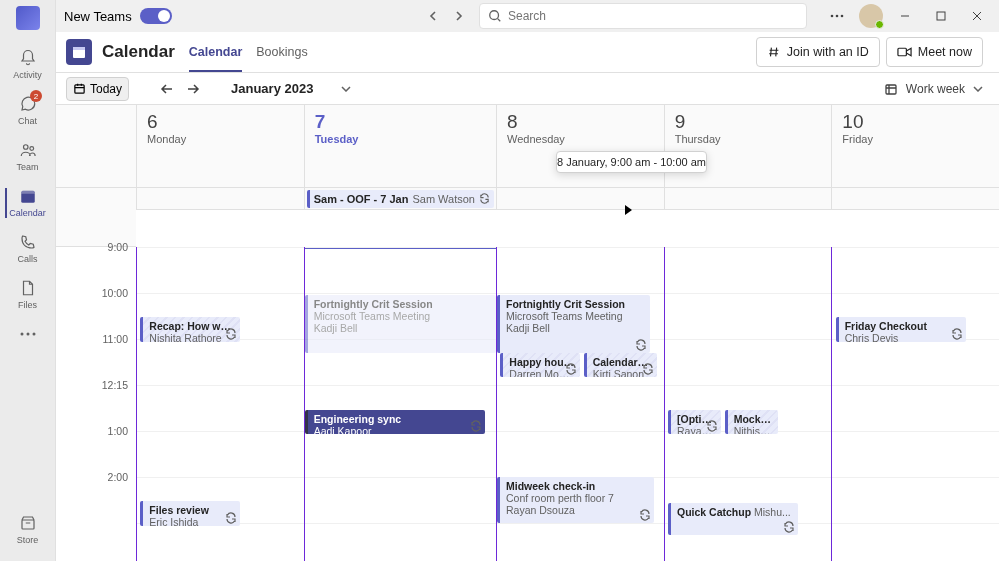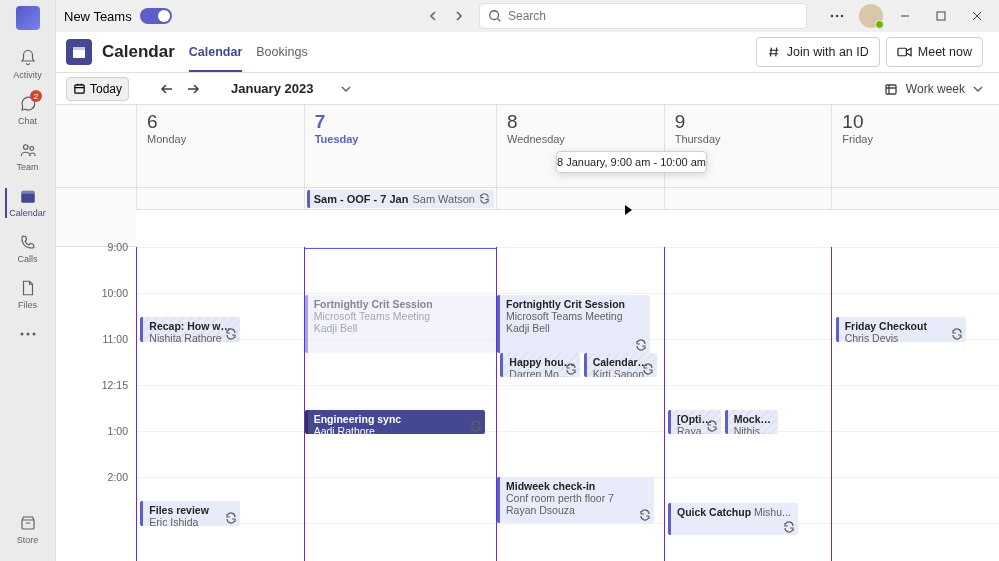--- a/index.html
+++ b/index.html
@@ -520,21 +520,21 @@
           <div class="gridline" style="top: 230px;"></div>
           <div class="gridline" style="top: 276px;"></div>
           <div class="gridline" style="top: 322px;"></div>
           <div class="event faded" style="top: 48px; height: 58px; left: 0px; width: 100%;">
             <div class="t">Fortnightly Crit Session</div>
             <div class="s">Microsoft Teams Meeting</div>
             <div class="s">Kadji Bell</div>
           </div>
           <div class="event dark" style="top: 163px; height: 24px; left: 0px; width: 94%;">
             <div class="t">Engineering sync</div>
-            <div class="s">Aadi Rathore</div>
+            <div class="s">Aadi Kapoor</div>
             <svg class="recur" viewBox="0 0 12 12" fill="none" stroke="currentColor" stroke-width="1.2">
               <path d="M10 5a4 4 0 00-7.5-2M2 7a4 4 0 007.5 2M2 2v3h3M10 10V7H7"></path>
             </svg>
           </div>
           <div class="event" style="top: 324px; height: 18px; left: 0px; width: 94%;"><span class="t">Design review</span> <span class="s" style="display:inline">Tom Davis</span><svg class="recur" viewBox="0 0 12 12" fill="none" stroke="currentColor" stroke-width="1.2">
               <path d="M10 5a4 4 0 00-7.5-2M2 7a4 4 0 007.5 2M2 2v3h3M10 10V7H7"></path>
             </svg></div>
         </div>
       <div class="daycol" id="day2">
           <div class="gridline" style="top: 0px;"></div>

